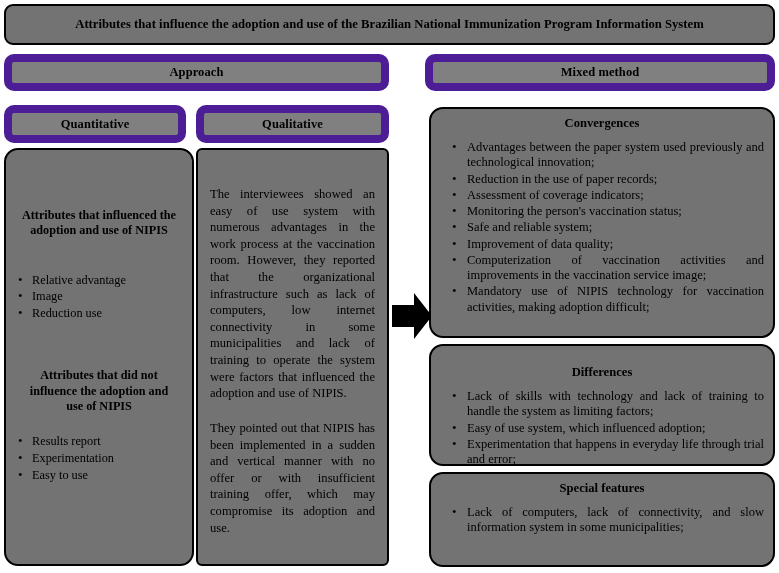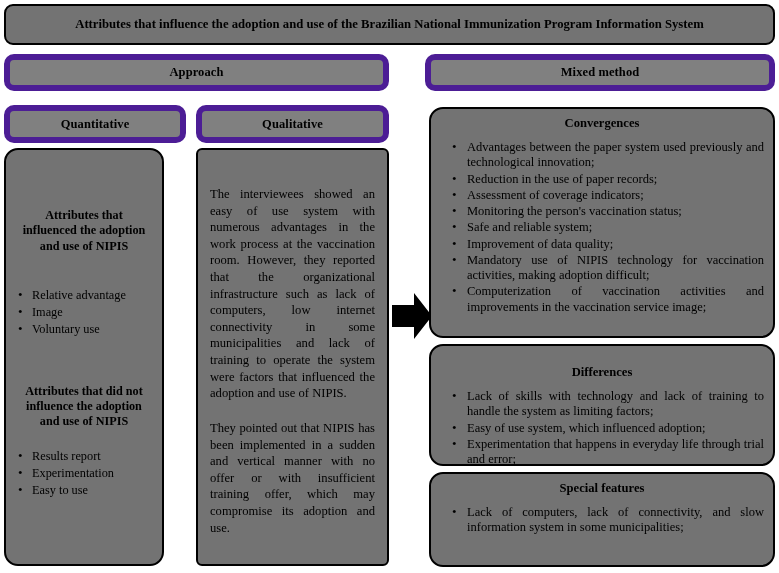--- a/index.html
+++ b/index.html
@@ -25,21 +25,21 @@
   .box {
     position: absolute;
     box-sizing: border-box;
     border: 2px solid #000;
     border-radius: 14px;
     background: #737373;
   }
   .gray-bar {
     position: absolute;
     box-sizing: border-box;
-    border: 6px solid #4c1d95;
+    border: 8px solid #4c1d95;
     border-radius: 10px;
     background: #808080;
     display: flex;
     align-items: center;
     justify-content: center;
     font-weight: bold;
     font-size: 12.5px;
     letter-spacing: .1px;
   }
 
@@ -76,21 +76,21 @@
     width: 182px; height: 38px;
   }
   #qualitative-bar {
     left: 196px; top: 105px;
     width: 193px; height: 38px;
   }
 
   
   #quantitative-box {
     left: 4px; top: 148px;
-    width: 160px; height: 418px;
+    width: 190px; height: 418px;
     padding: 10px 8px;
   }
   #qualitative-box {
     left: 196px; top: 148px;
     width: 193px; height: 418px;
     padding: 10px 12px;
     border-radius: 6px;
   }
 
   .sub-heading {
@@ -199,21 +199,21 @@
   </div>
   <div class="gray-bar" id="qualitative-bar">
     <span>Qualitative</span>
   </div>
 
   <div class="box" id="quantitative-box">
     <div class="sub-heading" style="margin-top:48px;">Attributes that influenced the adoption and use of NIPIS</div>
     <ul class="bullet-list" style="margin-top:34px;">
       <li>Relative advantage</li>
       <li>Image</li>
-      <li>Voluntary use</li>
+      <li>Reduction use</li>
     </ul>
     <div class="sub-heading" style="margin-top:46px;">Attributes that did not influence the adoption and use of NIPIS</div>
     <ul class="bullet-list" style="margin-top:20px;">
       <li>Results report</li>
       <li>Experimentation</li>
       <li>Easy to use</li>
     </ul>
   </div>
 
   <div class="box" id="qualitative-box">
@@ -227,22 +227,22 @@
 
   <div class="box" id="convergences-box">
     <div class="right-heading">Convergences</div>
     <ul class="right-list">
       <li>Advantages between the paper system used previously and technological innovation;</li>
       <li>Reduction in the use of paper records;</li>
       <li>Assessment of coverage indicators;</li>
       <li>Monitoring the person's vaccination status;</li>
       <li>Safe and reliable system;</li>
       <li>Improvement of data quality;</li>
+      <li>Computerization of vaccination activities and improvements in the vaccination service image;</li>
       <li>Mandatory use of NIPIS technology for vaccination activities, making adoption difficult;</li>
-      <li>Computerization of vaccination activities and improvements in the vaccination service image;</li>
     </ul>
   </div>
 
   <div class="box" id="differences-box">
     <div class="right-heading">Differences</div>
     <ul class="right-list">
       <li>Lack of skills with technology and lack of training to handle the system as limiting factors;</li>
       <li>Easy of use system, which influenced adoption;</li>
       <li>Experimentation that happens in everyday life through trial and error;</li>
     </ul>

